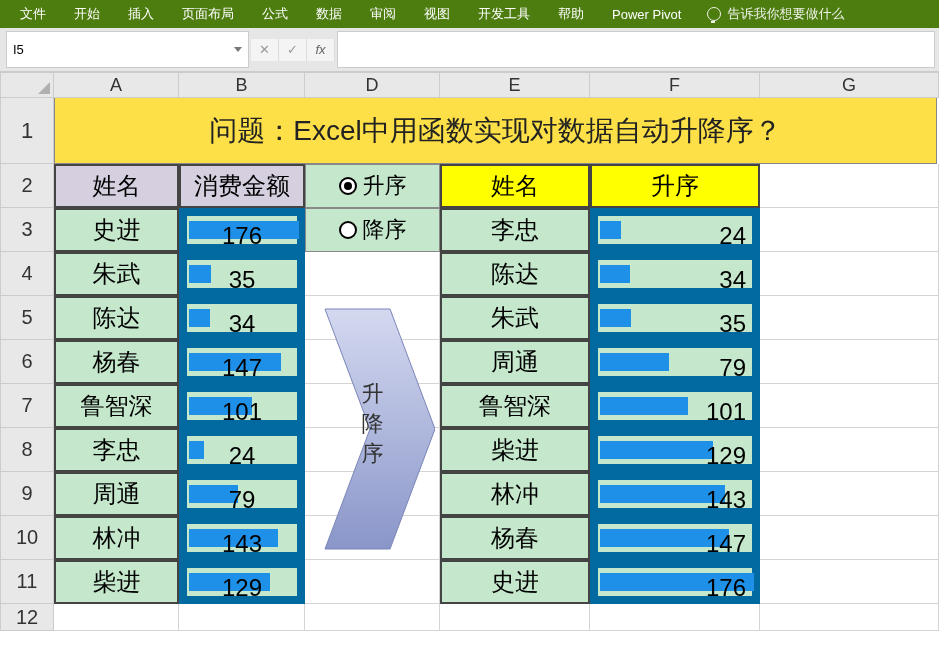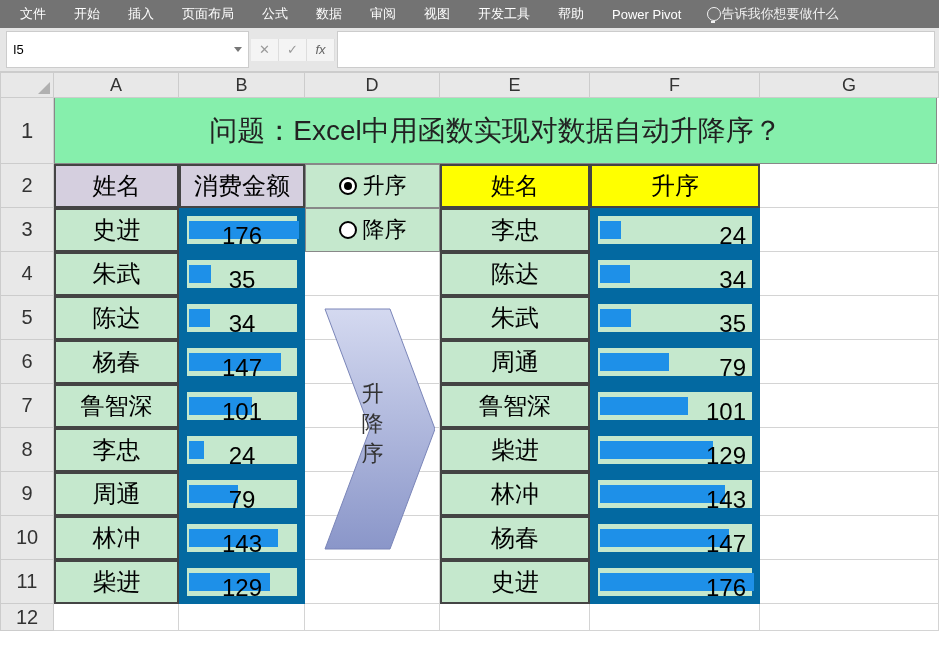--- a/index.html
+++ b/index.html
@@ -1,36 +1,37 @@
 <!DOCTYPE html>
 <html><head>
 <meta charset="utf-8">
 <style>
   * { box-sizing: border-box; }
   html, body { margin: 0; padding: 0; font-family: "Microsoft YaHei", "SimSun", sans-serif; background: #fff; }
   body { width: 939px; height: 661px; overflow: hidden; }
 
   
   .ribbon {
-    background: #737373;
+    background: #4d7c0f;
     height: 28px;
     display: flex;
     align-items: center;
     padding: 0 8px;
     color: #fff;
     font-size: 13px;
     gap: 4px;
   }
   .ribbon .tab {
     padding: 4px 12px;
     cursor: pointer;
   }
   .ribbon .tell-me {
     display: flex;
     align-items: center;
+    gap: 6px;
     margin-left: 10px;
     opacity: 0.9;
   }
   .ribbon .bulb-icon {
     width: 14px; height: 14px;
     border: 1.5px solid #fff;
     border-radius: 50%;
     position: relative;
   }
   .ribbon .bulb-icon::after {
@@ -154,21 +155,21 @@
   .cD { width: 135px; }
   .cE { width: 150px; }
   .cF { width: 170px; }
   .cG { width: 179px; }
 
   
   .title-row .row-h { height: 66px; font-size: 22px; }
   .title-cell {
     width: 883px;
     height: 66px;
-    background: #86efac;
+    background: #fde047;
     border: 1px solid #888;
     border-top: none;
     display: flex;
     align-items: center;
     justify-content: center;
     font-size: 28px;
     color: #222;
   }
 
   

